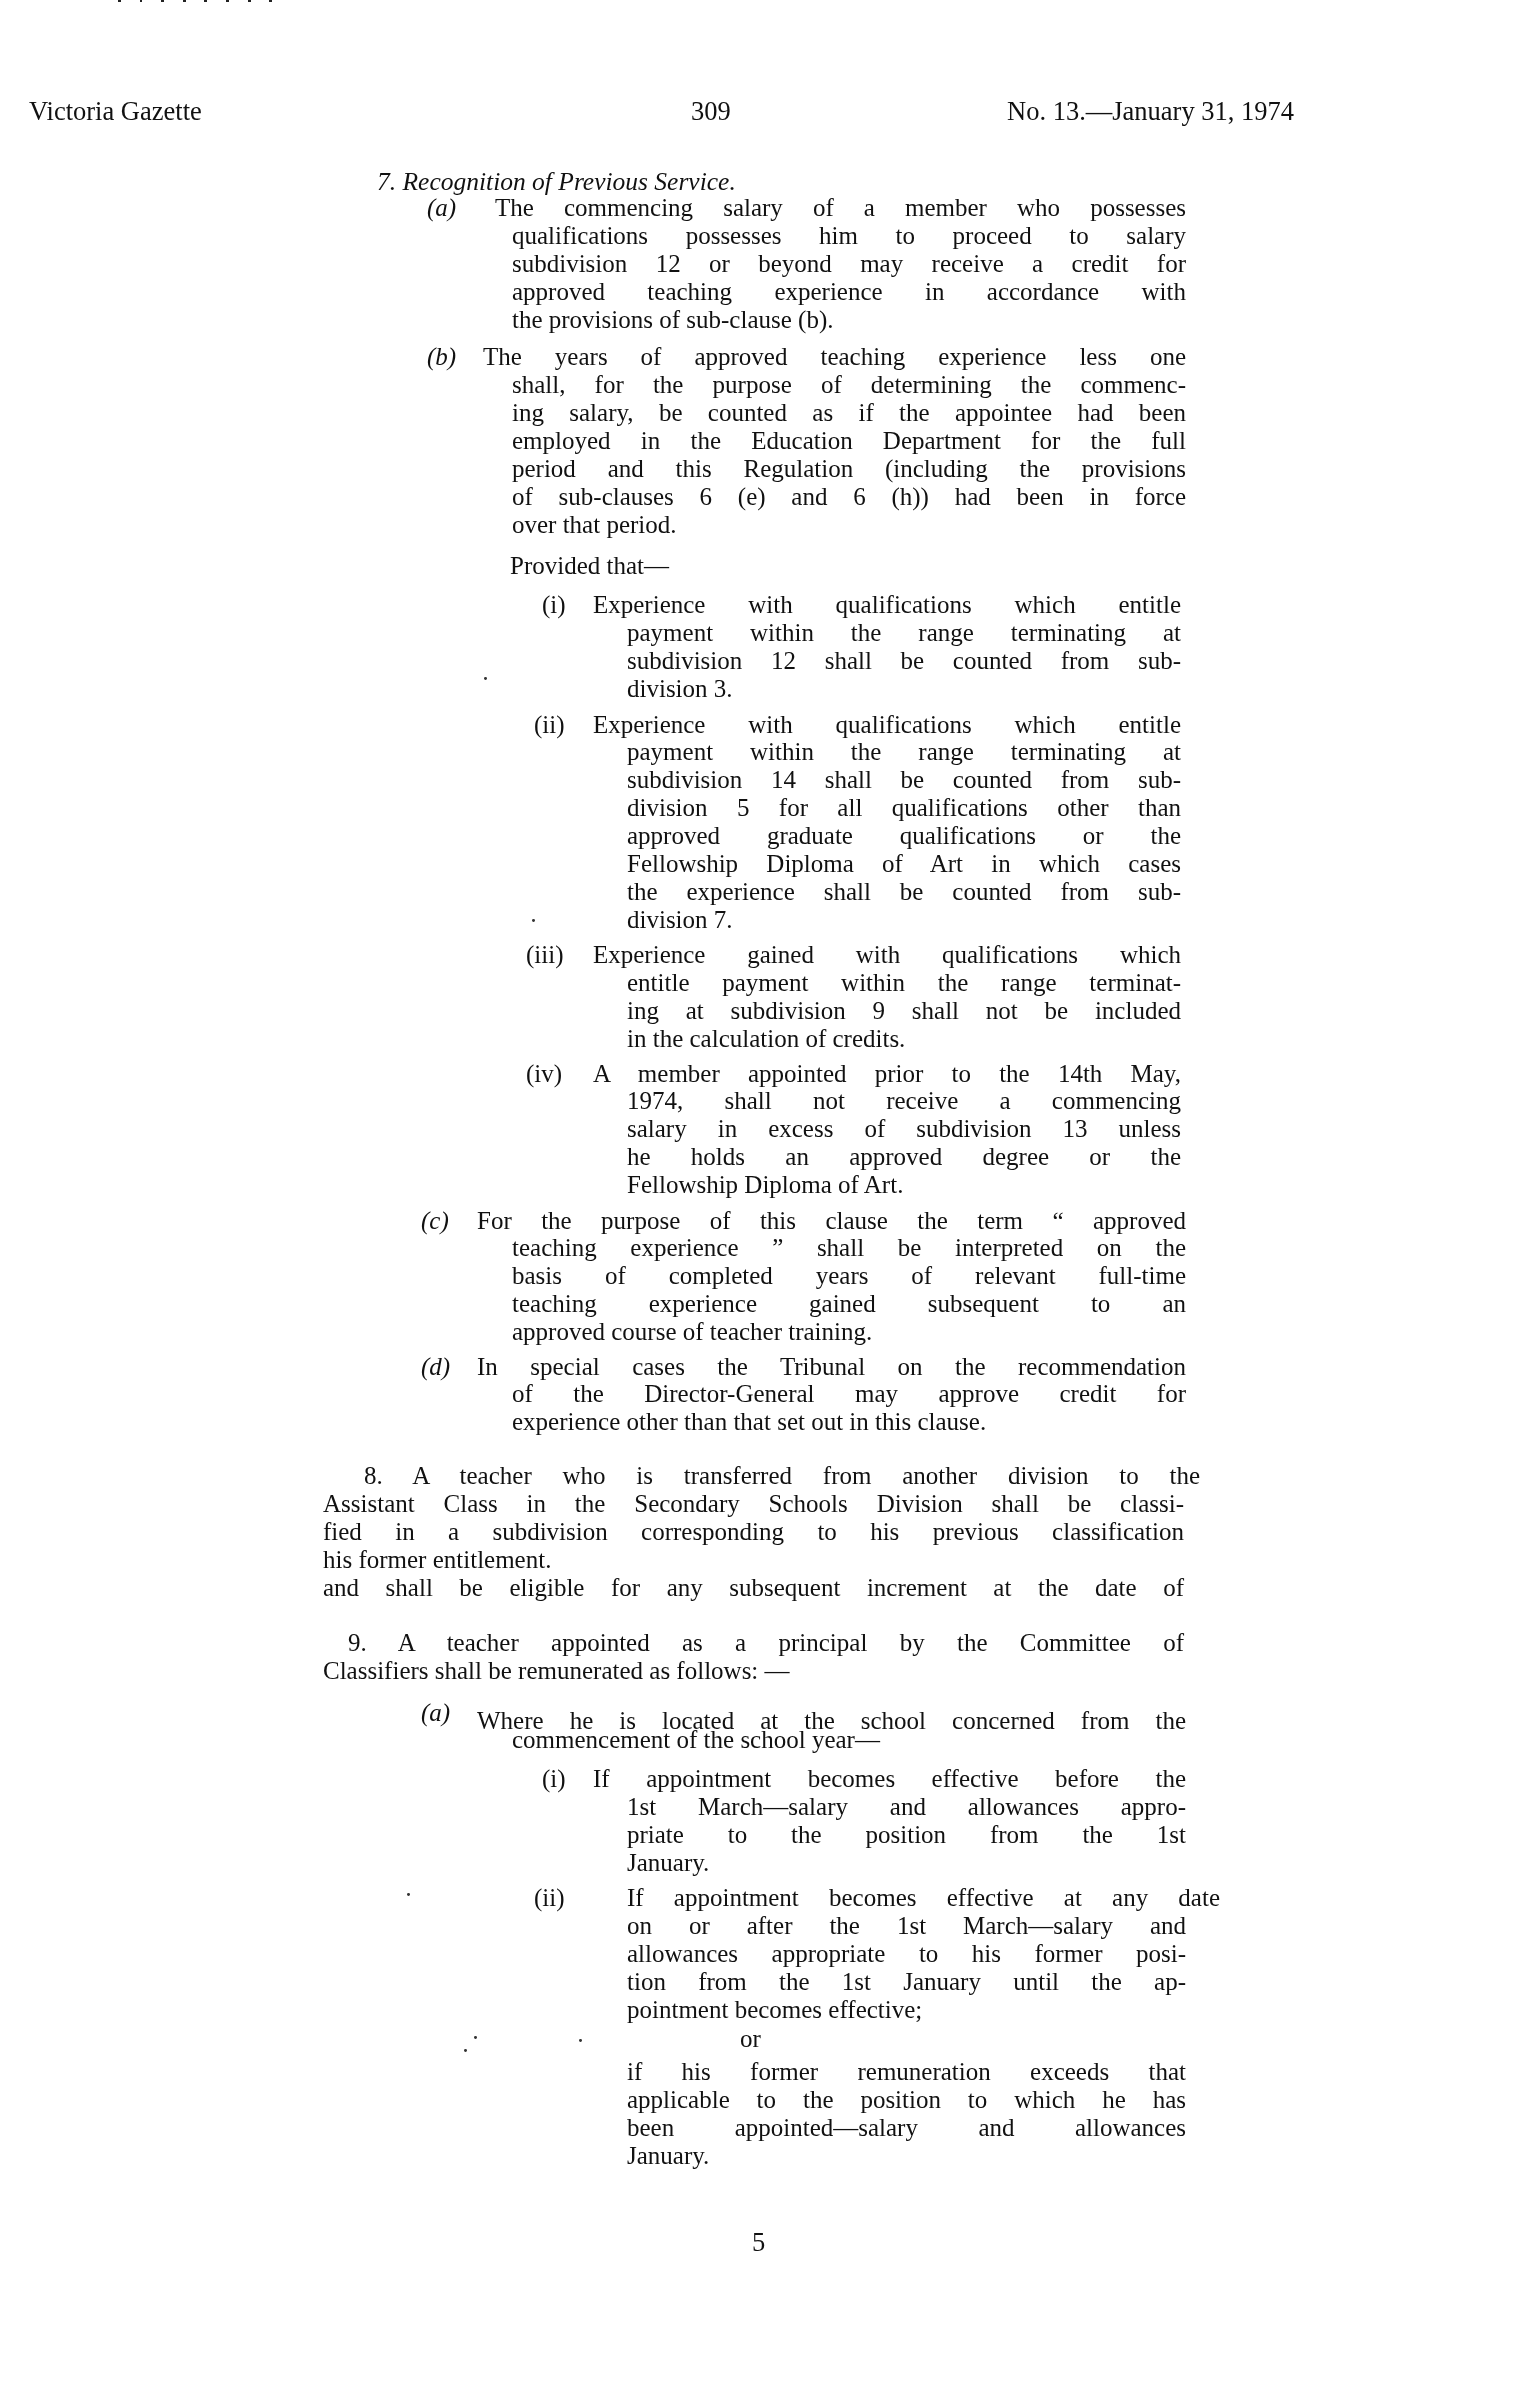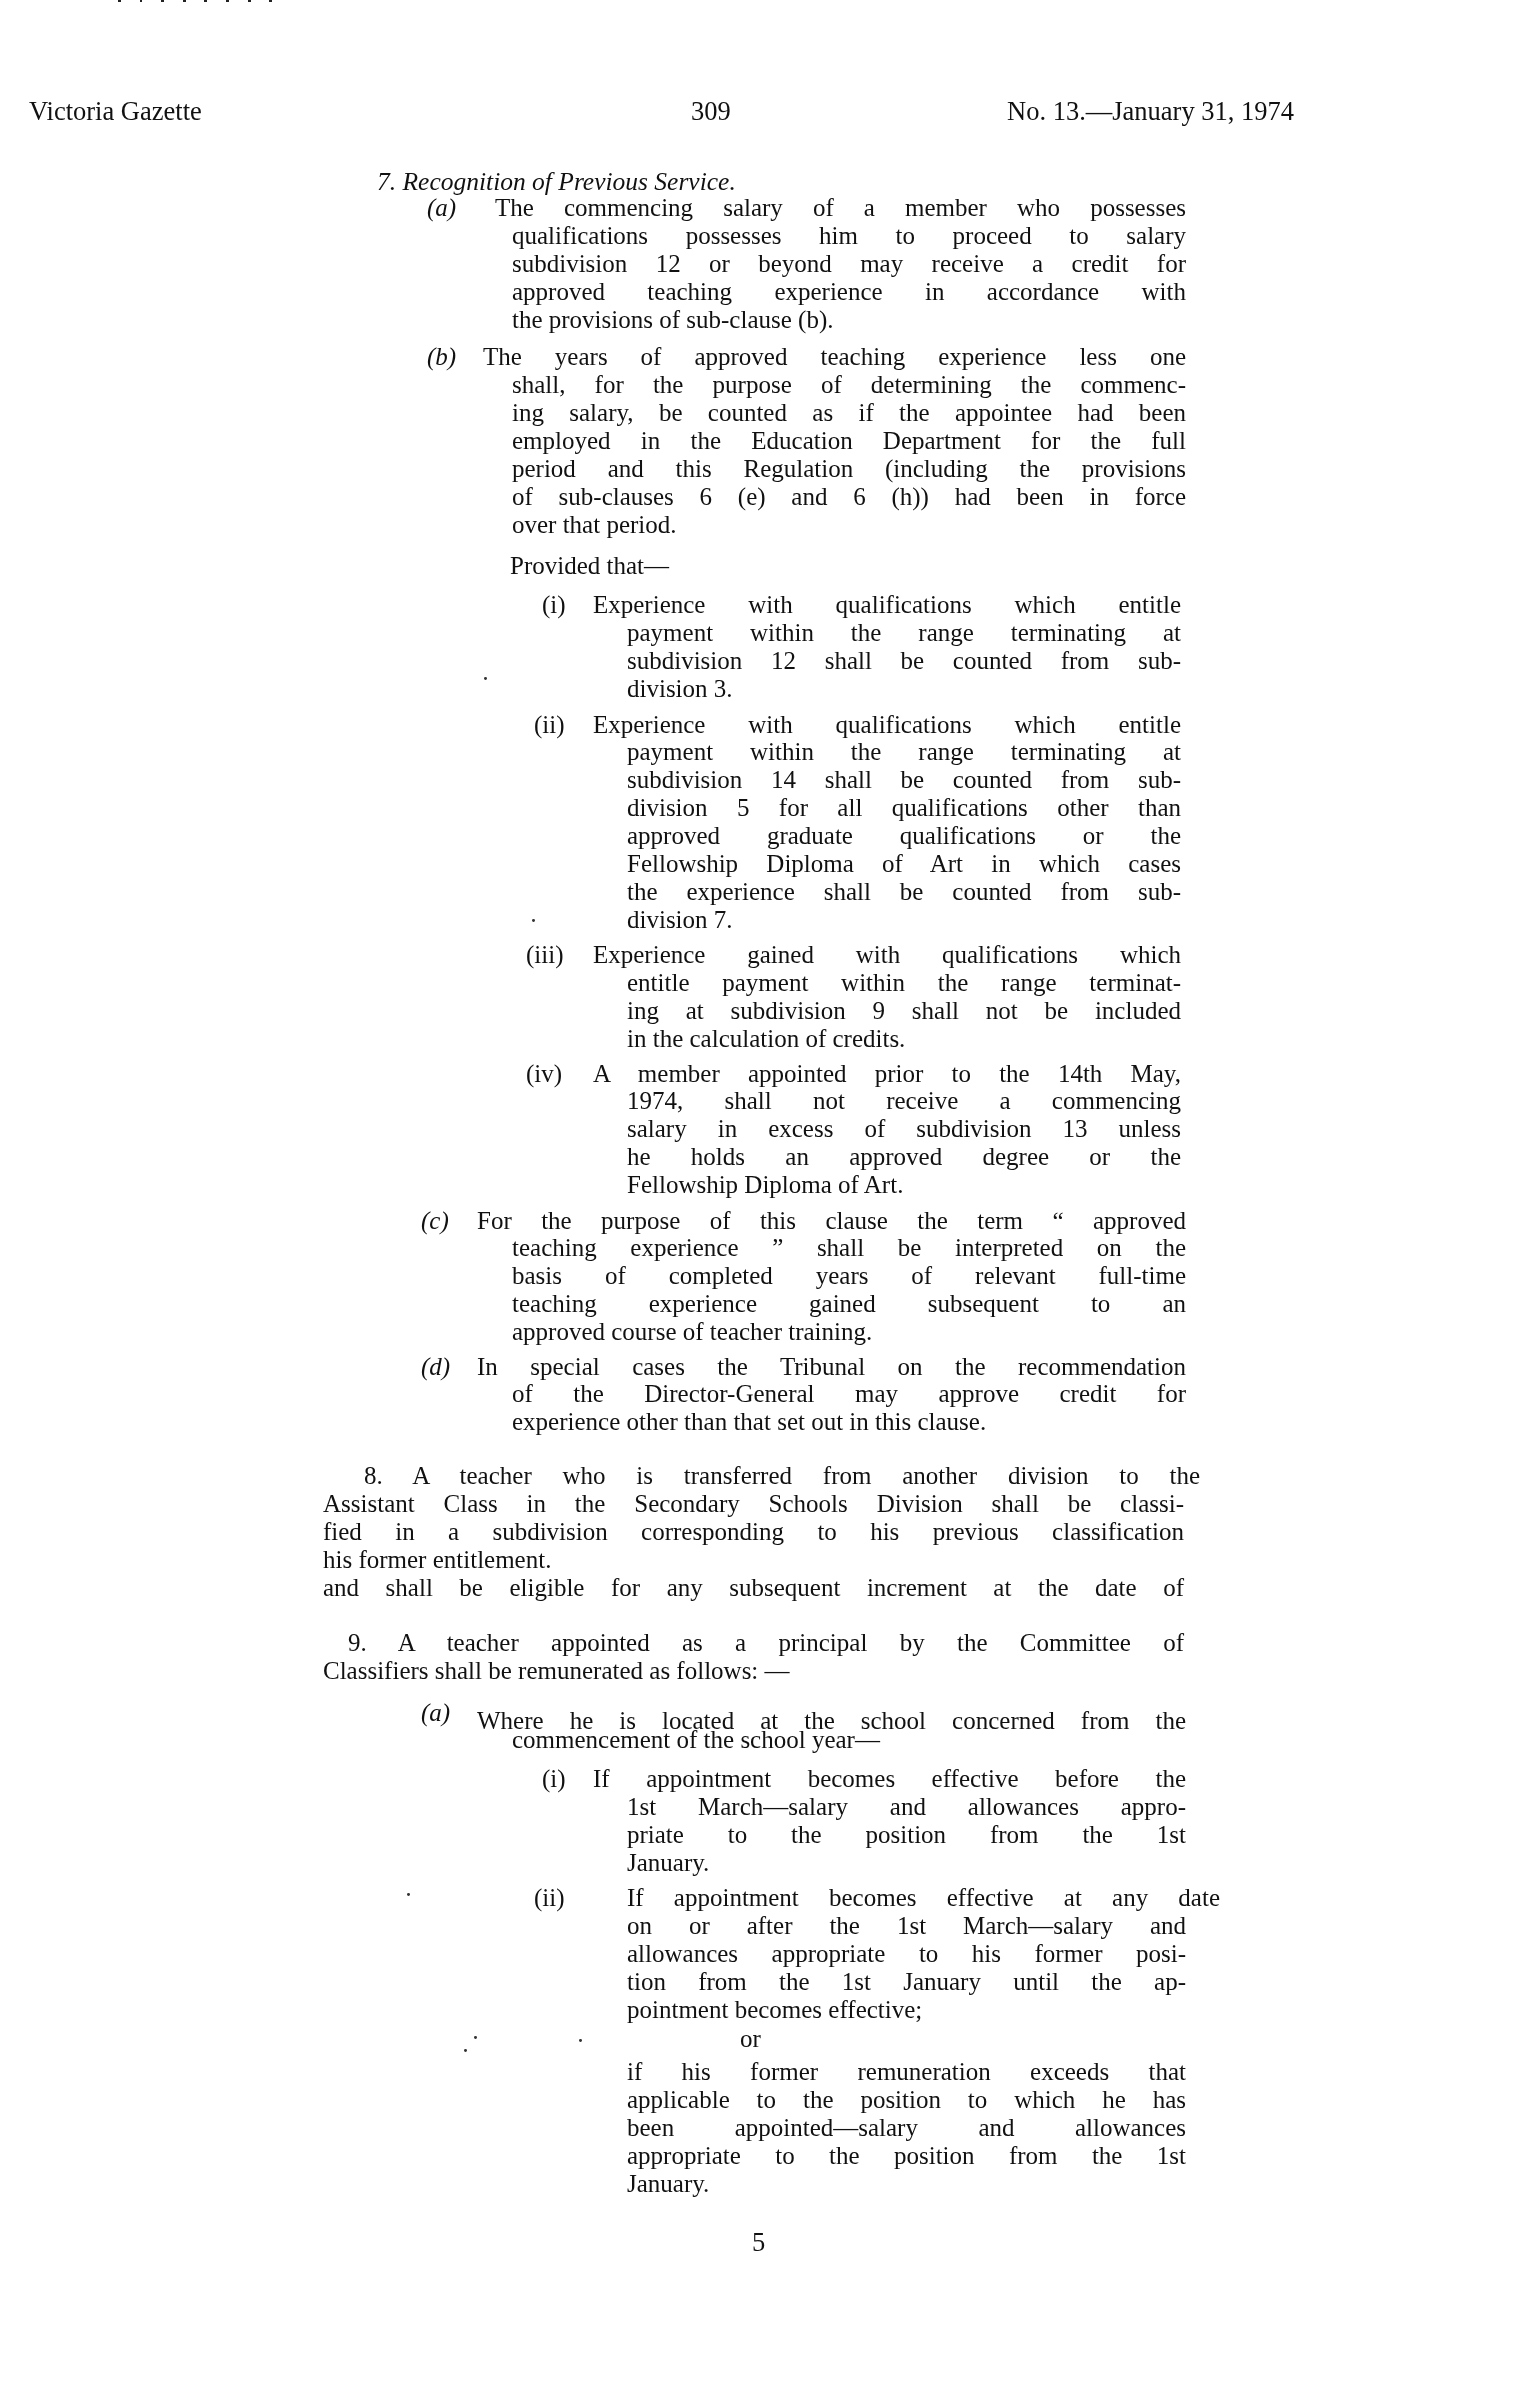--- a/index.html
+++ b/index.html
@@ -182,21 +182,20 @@
   </div>
 
   <div class="blk" style="left:740px; top:2025px;">
     <span class="ln">or</span>
   </div>
 
   <div class="blk" style="left:627px; top:2058px; width:559px;">
     <span class="ln just">if his former remuneration exceeds that</span>
     <span class="ln just">applicable to the position to which he has</span>
     <span class="ln just">been appointed—salary and allowances</span>
-    <span class="ln just">appropriate to the position from the 1st</span>
     <span class="ln last">January.</span>
   </div>
 
   <div class="footer-num">5</div>
 
   <span class="speck" style="left:484px; top:677px;"></span>
   <span class="speck" style="left:532px; top:919px;"></span>
   <span class="speck" style="left:407px; top:1893px;"></span>
   <span class="speck" style="left:464px; top:2049px;"></span>
   <span class="speck" style="left:474px; top:2036px;"></span>

